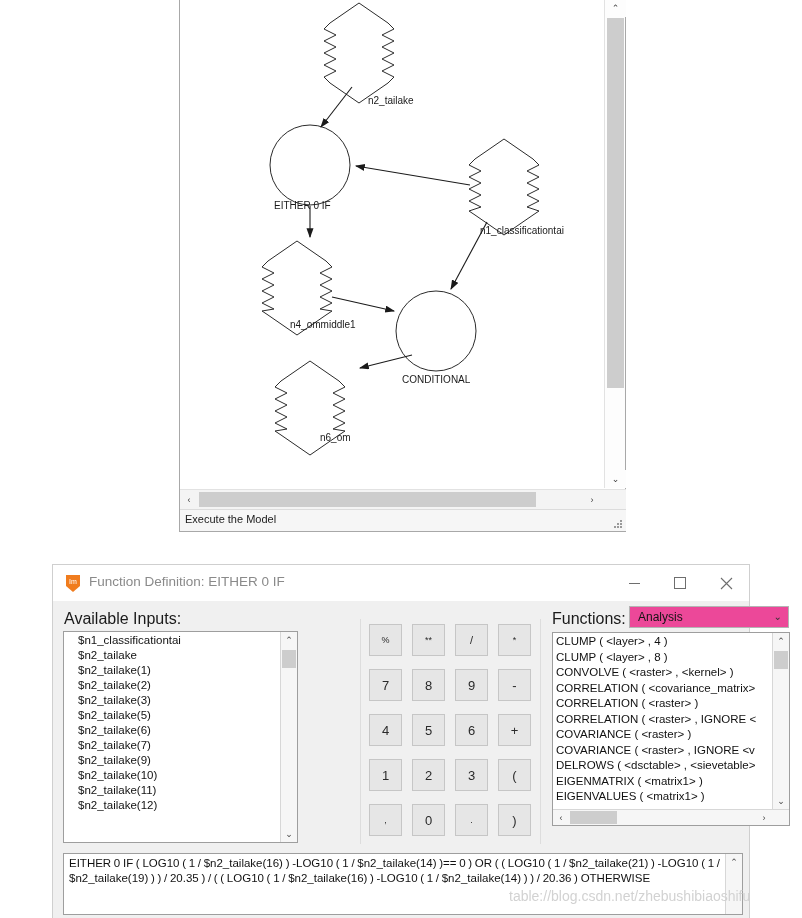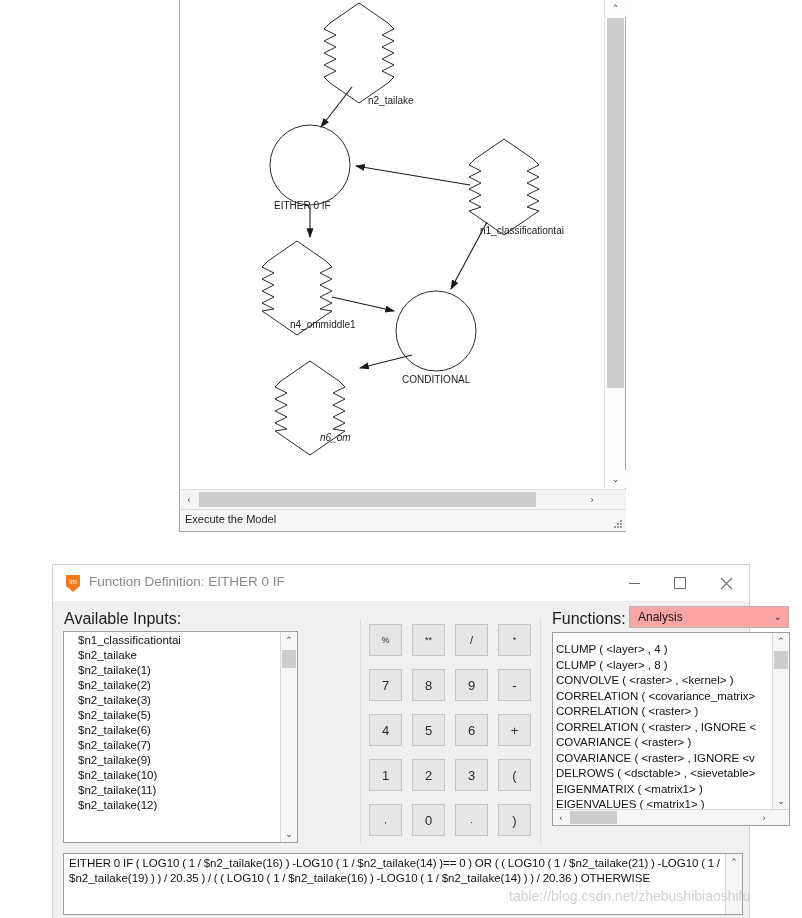--- a/index.html
+++ b/index.html
@@ -215,41 +215,41 @@
     box-sizing: border-box;
   }
   .key.sym { font-size: 11px; }
   .key.small { font-size: 9px; }
 
   
   .func-label { left: 499px; top: 9px; }
   .func-select {
     position: absolute; left: 576px; top: 5px;
     width: 160px; height: 22px;
-    background: #fca5a5;
+    background: #ec4899;
     border: 1px solid #b4b4b4;
     box-sizing: border-box;
   }
   .func-select .val {
     position: absolute; left: 8px; top: 3px;
     font-size: 12px; color: #141414;
   }
   .func-select .chev {
     position: absolute; right: 6px; top: 4px;
     font-size: 10px; color: #333;
   }
   .func-list {
     position: absolute; left: 499px; top: 31px;
     width: 238px; height: 194px;
     background: #ffffff;
     border: 1px solid #9e9e9e;
     box-sizing: border-box;
     overflow: hidden;
   }
-  .func-list ul { margin: 0; padding: 9px 0 0 3px; list-style: none; }
+  .func-list ul { margin: 0; padding: 1px 0 0 3px; list-style: none; }
   .func-list li {
     font-size: 11.5px; color: #111;
     line-height: 15.5px; height: 15.5px;
     white-space: nowrap;
   }
   .func-list .list-vscroll { height: 176px; }
   .func-hscroll {
     position: absolute; left: 0; bottom: 0;
     width: 236px; height: 16px;
     background: #f6f6f6;
@@ -361,21 +361,21 @@
           <path d="M307,223 L271,290" marker-end="url(#ah)"></path>
           <path d="M232,356 L180,369" marker-end="url(#ah)"></path>
         </g>
       </svg>
 
       <div class="node-label" style="left:188px; top:96px;text-align:center;">n2_tailake</div>
       <div class="node-label" style="left:94px; top:201px;">EITHER 0 IF</div>
       <div class="node-label" style="left:300px; top:226px;">n1_classificationtai</div>
       <div class="node-label" style="left:110px; top:320px;">n4_ommiddle1</div>
       <div class="node-label" style="left:222px; top:375px;">CONDITIONAL</div>
-      <div class="node-label" style="left:140px; top:433px;font-style:italic;">n6_om</div>
+      <div class="node-label" style="left:140px; top:433px;">n6_om</div>
     </div>
 
     <div class="vscroll">
       <div class="arrow-up">⌃</div>
       <div class="thumb"></div>
       <div class="arrow-dn">⌄</div>
     </div>
 
     <div class="hscroll">
       <div class="arrow-l">‹</div>

